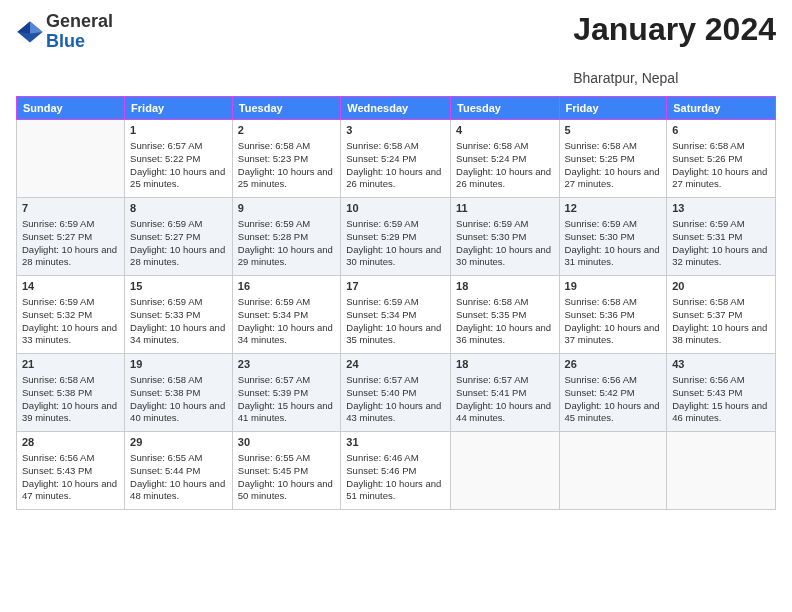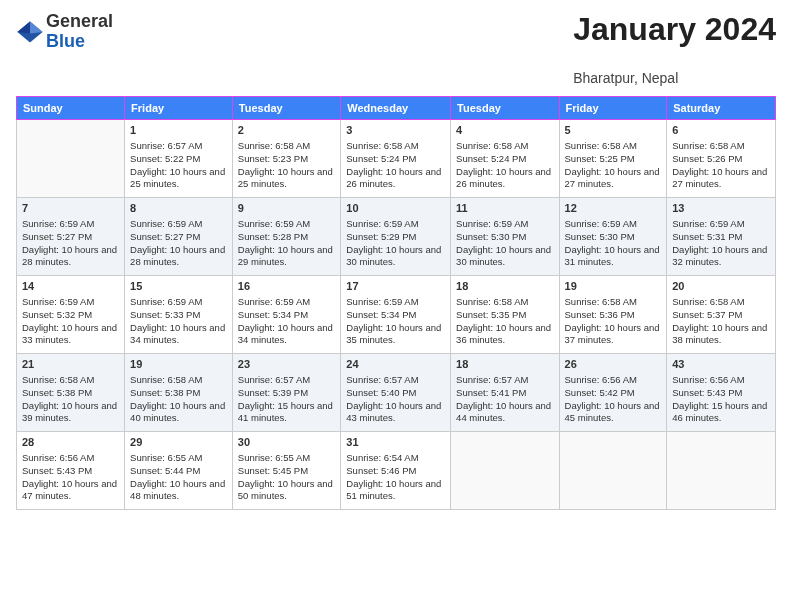--- a/index.html
+++ b/index.html
@@ -158,20 +158,20 @@
           <td><span class="day-num">23</span><span>Sunrise: 6:57 AM</span><br><span>Sunset: 5:39 PM</span><br><span>Daylight: 15 hours and 41 minutes.</span></td>
           <td><span class="day-num">24</span><span>Sunrise: 6:57 AM</span><br><span>Sunset: 5:40 PM</span><br><span>Daylight: 10 hours and 43 minutes.</span></td>
           <td><span class="day-num">18</span><span>Sunrise: 6:57 AM</span><br><span>Sunset: 5:41 PM</span><br><span>Daylight: 10 hours and 44 minutes.</span></td>
           <td><span class="day-num">26</span><span>Sunrise: 6:56 AM</span><br><span>Sunset: 5:42 PM</span><br><span>Daylight: 10 hours and 45 minutes.</span></td>
           <td><span class="day-num">43</span><span>Sunrise: 6:56 AM</span><br><span>Sunset: 5:43 PM</span><br><span>Daylight: 15 hours and 46 minutes.</span></td>
         </tr>
         <tr>
           <td><span class="day-num">28</span><span>Sunrise: 6:56 AM</span><br><span>Sunset: 5:43 PM</span><br><span>Daylight: 10 hours and 47 minutes.</span></td>
           <td><span class="day-num">29</span><span>Sunrise: 6:55 AM</span><br><span>Sunset: 5:44 PM</span><br><span>Daylight: 10 hours and 48 minutes.</span></td>
           <td><span class="day-num">30</span><span>Sunrise: 6:55 AM</span><br><span>Sunset: 5:45 PM</span><br><span>Daylight: 10 hours and 50 minutes.</span></td>
-          <td><span class="day-num">31</span><span>Sunrise: 6:54 AM</span><br><span>Sunset: 5:46 PM</span><br><span>Daylight: 10 hours and 51 minutes.</span></td>
+          <td><span class="day-num">31</span><span>Sunrise: 6:46 AM</span><br><span>Sunset: 5:46 PM</span><br><span>Daylight: 10 hours and 51 minutes.</span></td>
           <td class="empty-cell"></td>
           <td class="empty-cell"></td>
           <td class="empty-cell"></td>
         </tr>
       </tbody>
   </table>
 </div>
 
 </body></html>

